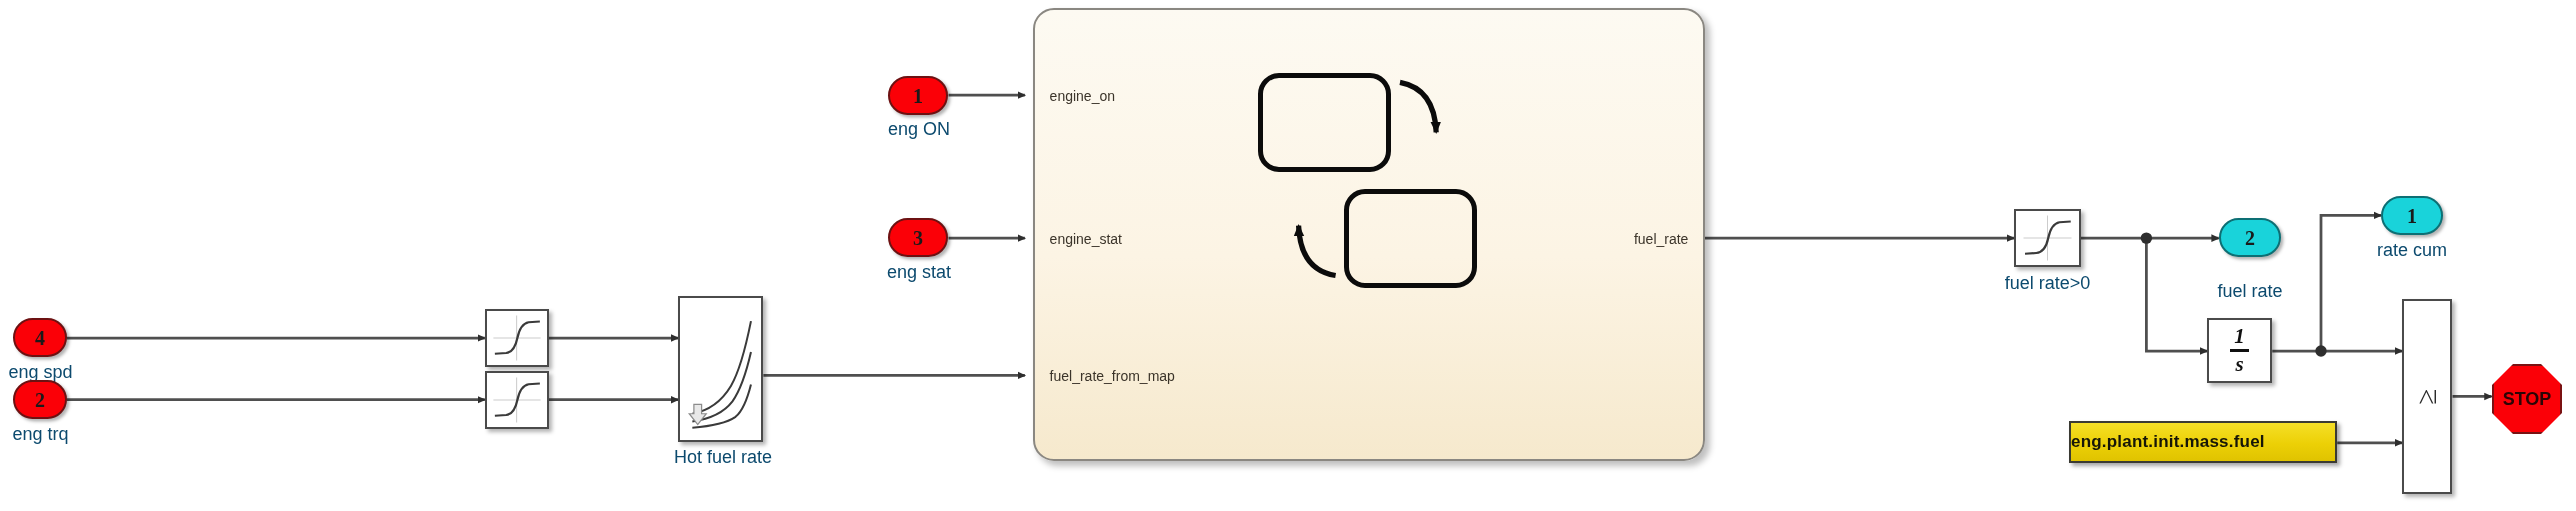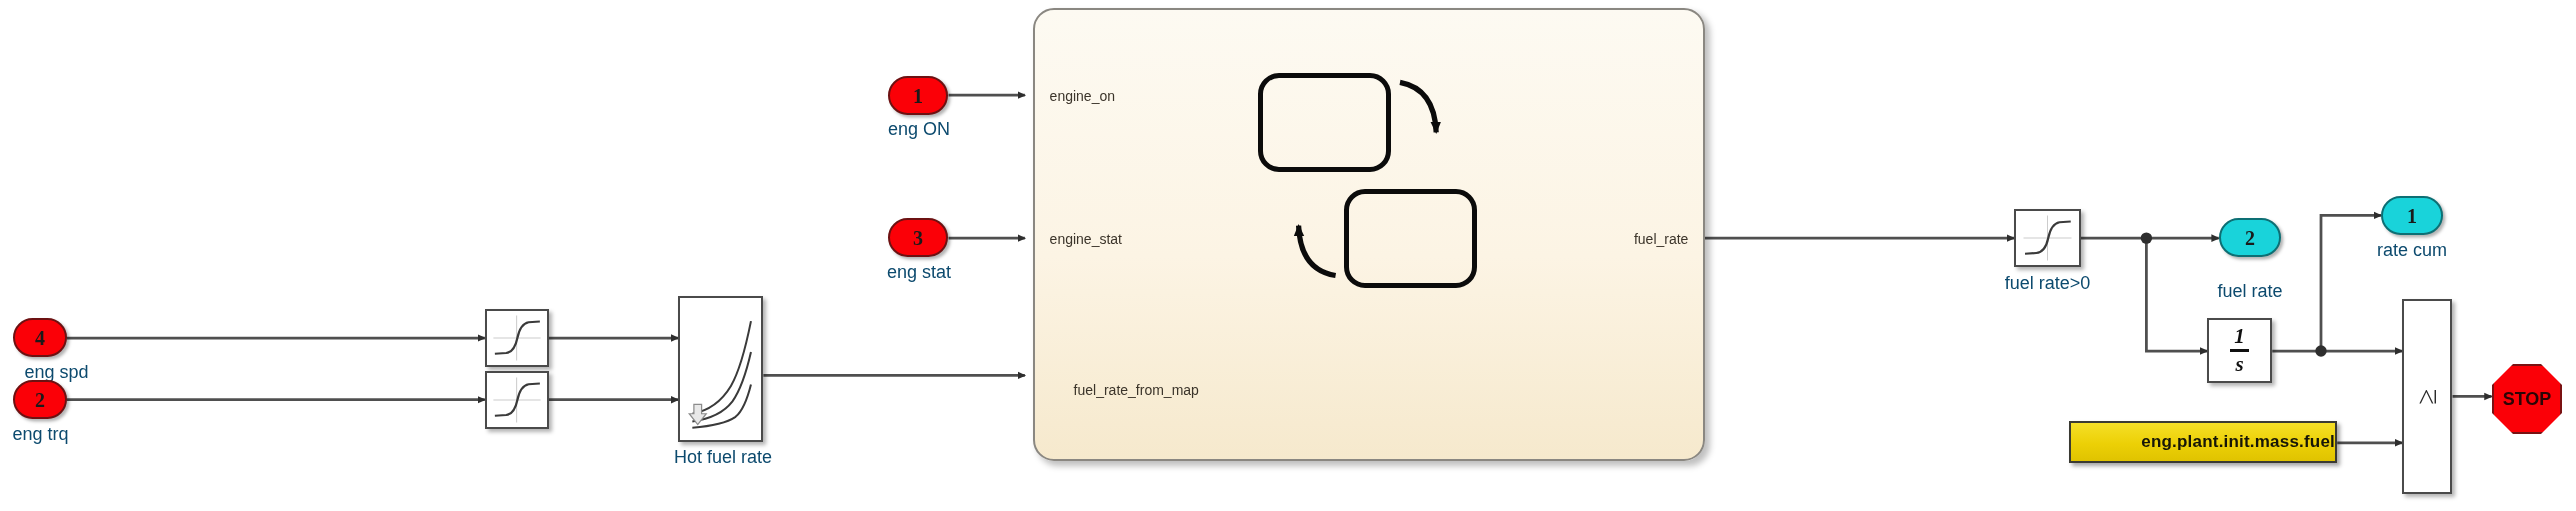--- a/index.html
+++ b/index.html
@@ -75,21 +75,21 @@
     border-radius:21px;
     background:transparent;
   }
 
   
   .constblk{
     position:absolute;box-sizing:border-box;
     background:linear-gradient(180deg,#f5df27 0%,#ecd006 55%,#e0c300 100%);
     border:2.4px solid #3a3a33;
     box-shadow:3.2px 3.2px 4px rgba(0,0,0,.35);
-    display:flex;align-items:center;justify-content:flex-end;
+    display:flex;align-items:center;justify-content:flex-start;
     color:#161608;font-size:17px;font-weight:bold;
     letter-spacing:0.2px;
     font-family:"Liberation Sans",sans-serif;
   }
 
   
   .relblk{
     position:absolute;box-sizing:border-box;
     background:#ffffff;
     border:2.4px solid #4a4a4a;
@@ -176,21 +176,21 @@
 
     <g fill="#2e2e2e">
       <circle cx="2643" cy="293" r="7"></circle>
       <circle cx="2858" cy="432" r="7"></circle>
     </g>
   </svg>
 
   <div class="inport" style="left:13px;top:318px;width:54px;height:39px;">
     <span class="portnum">4</span>
   </div>
-  <div class="caption" style="left:0px;top:362px;width:81px;margin-left:16px;">eng spd</div>
+  <div class="caption" style="left:0px;top:362px;width:81px;">eng spd</div>
 
   <div class="inport" style="left:13px;top:380px;width:54px;height:39px;">
     <span class="portnum">2</span>
   </div>
   <div class="caption" style="left:0px;top:424px;width:81px;">eng trq</div>
 
   <div class="blk sbox" style="left:485px;top:309px;width:64px;height:58px;">
     <svg width="100%" height="100%" viewBox="0 0 79 72">
       <g stroke="#cccccc" stroke-width="1.4">
         <line x1="39" y1="6" x2="39" y2="66"></line>
@@ -231,21 +231,21 @@
 
   <div class="inport" style="left:888px;top:218px;width:60px;height:39px;">
     <span class="portnum">3</span>
   </div>
   <div class="caption" style="left:872px;top:262px;width:94px;">eng stat</div>
 
   <div class="chart" style="left:1033px;top:8px;width:672px;height:453px;">
 
     <span class="chart-port-label" style="left:14.6px;top:78px;">engine_on</span>
     <span class="chart-port-label" style="left:14.6px;top:221px;">engine_stat</span>
-    <span class="chart-port-label" style="left:14.6px;top:372px;margin-left:24px;">fuel_rate_from_map</span>
+    <span class="chart-port-label" style="left:14.6px;top:358px;">fuel_rate_from_map</span>
 
     <span class="chart-port-label" style="right:14.6px;top:221px;">fuel_rate</span>
 
     <div class="state" style="left:223px;top:63px;width:133px;height:99px;">
       
     </div>
     <div class="state" style="left:309px;top:179px;width:133px;height:99px;">
       
     </div>
 

